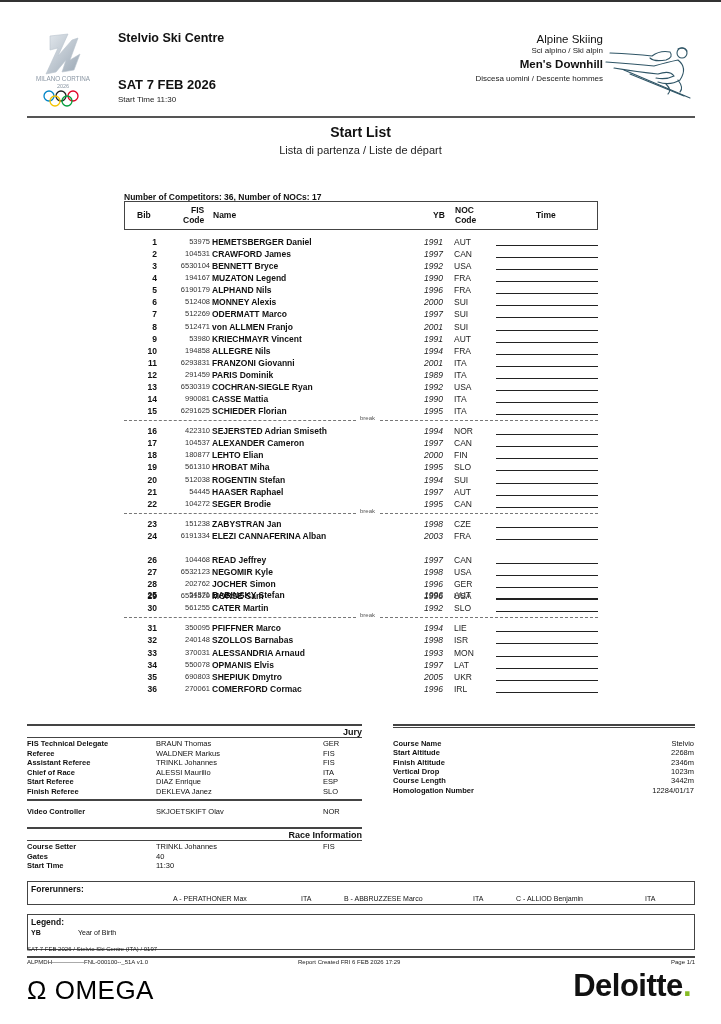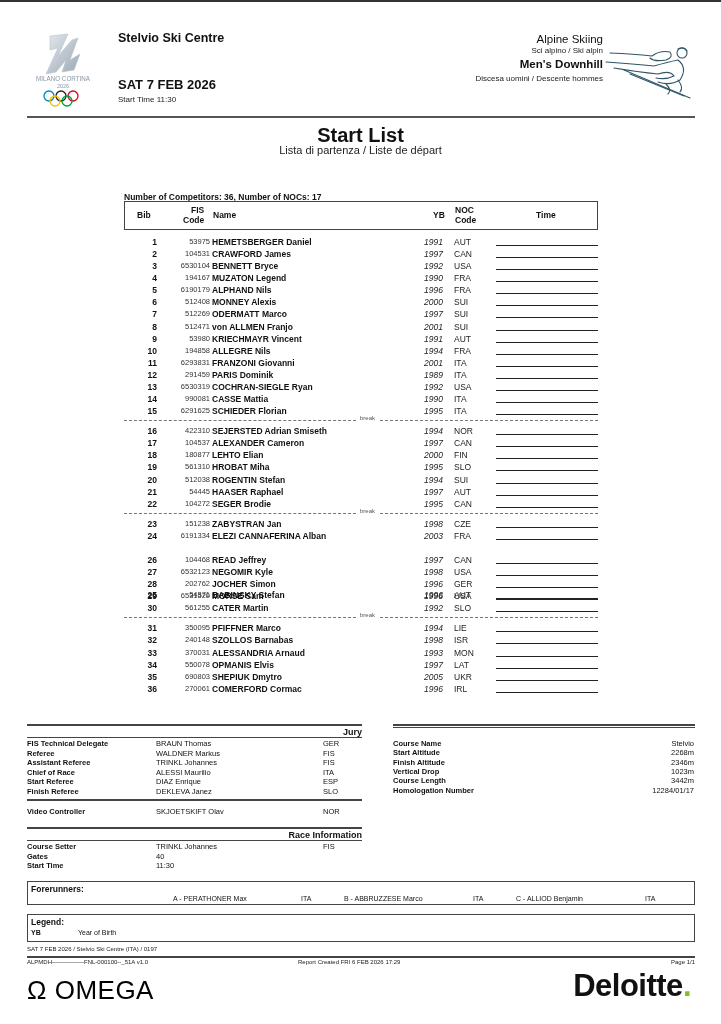--- a/index.html
+++ b/index.html
@@ -13,21 +13,21 @@
   .venue { left: 118px; top: 31px; font-size: 12.5px; font-weight: bold; }
   .date { left: 118px; top: 77px; font-size: 13px; font-weight: bold; }
   .starttime { left: 118px; top: 95px; font-size: 8px; color: #222; }
   .sport { right: 118px; top: 33px; font-size: 11.5px; font-weight: normal; text-align: right; }
   .sport-sub { right: 118px; top: 46px; font-size: 8px; color: #222; text-align: right; }
   .event { right: 118px; top: 58px; font-size: 11.5px; font-weight: bold; text-align: right; }
   .event-sub { right: 118px; top: 74px; font-size: 8px; color: #222; text-align: right; }
   .skier { left: 604px; top: 40px; width: 92px; height: 60px; }
   .hdr-line { left: 27px; top: 116px; width: 668px; height: 2px; background: #555; }
 
-  .title { left: 0; width: 721px; top: 124px; text-align: center; font-size: 20px; font-weight: bold; }
+  .title { left: 0; width: 721px; top: 124px; text-align: center; font-size: 14px; font-weight: bold; }
   .subtitle { left: 0; width: 721px; top: 144px; text-align: center; font-size: 11px; color: #222; }
 
   .count { left: 124px; top: 192px; font-size: 8.5px; font-weight: bold; }
   .thead { left: 124px; top: 201px; width: 474px; height: 29px; border: 1.5px solid #444; }
   .th { position: absolute; font-size: 8.5px; font-weight: bold; line-height: 10px; }
 
   .row { position: absolute; left: 124px; width: 474px; height: 12px; font-size: 8.5px; line-height: 12px; }
   .row .bib { position: absolute; left: 0; width: 33px; text-align: right; font-weight: bold; }
   .row .fis { position: absolute; left: 40px; width: 46px; text-align: right; color: #333; font-size: 7.5px; }
   .row .name { position: absolute; left: 88px; font-weight: bold; }
@@ -492,21 +492,21 @@
   <div id="fore">
       <div class="kv" style="left:145px;top:12px;font-size:7px">A - PERATHONER Max</div>
       <div class="kv" style="left:273px;top:12px;font-size:7px">ITA</div>
       <div class="kv" style="left:316px;top:12px;font-size:7px">B - ABBRUZZESE Marco</div>
       <div class="kv" style="left:445px;top:12px;font-size:7px">ITA</div>
       <div class="kv" style="left:488px;top:12px;font-size:7px">C - ALLIOD Benjamin</div>
       <div class="kv" style="left:617px;top:12px;font-size:7px">ITA</div>
     </div>
 </div>
 
-<div class="abs box" style="left:27px;top:914px;width:668px;height:28px;">
+<div class="abs box" style="left:27px;top:914px;width:668px;height:36px;">
   <div class="abs sect-title" style="left:3px;top:2px;font-size:8.5px;">Legend:</div>
   <div class="abs kv" style="left:3px;top:13px;font-weight:bold;font-size:7px;">YB</div>
   <div class="abs kv" style="left:50px;top:13px;font-size:7px;">Year of Birth</div>
 </div>
 
 <div class="abs footer-small" style="left:27px;top:946px;">SAT 7 FEB 2026 / Stelvio Ski Centre (ITA) / 0197</div>
 <div class="abs" style="left:27px;top:956px;width:668px;height:1.5px;background:#444;"></div>
 <div class="abs footer-small" style="left:27px;top:959px;">ALPMDH----------------FNL-000100--_51A v1.0</div>
 <div class="abs footer-small" style="left:298px;top:959px;">Report Created FRI 6 FEB 2026  17:29</div>
 <div class="abs footer-small" style="right:26px;top:959px;">Page 1/1</div>

